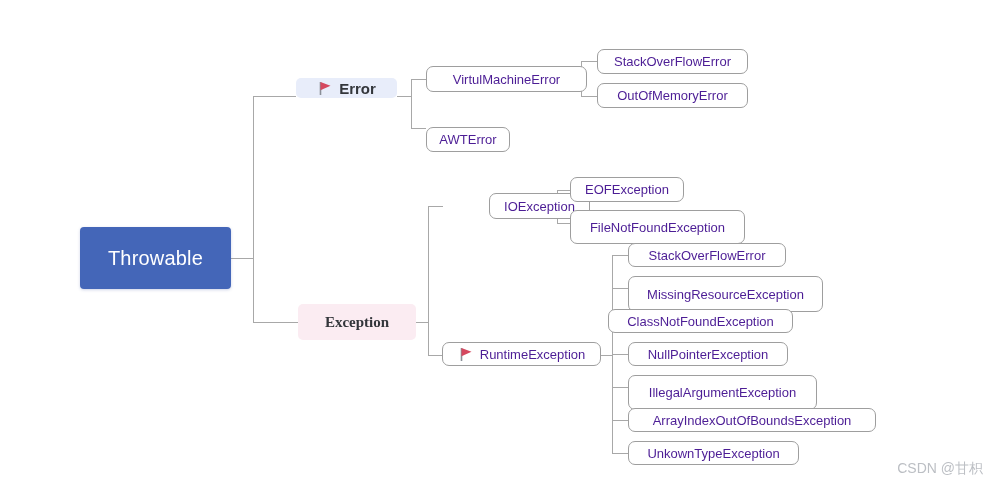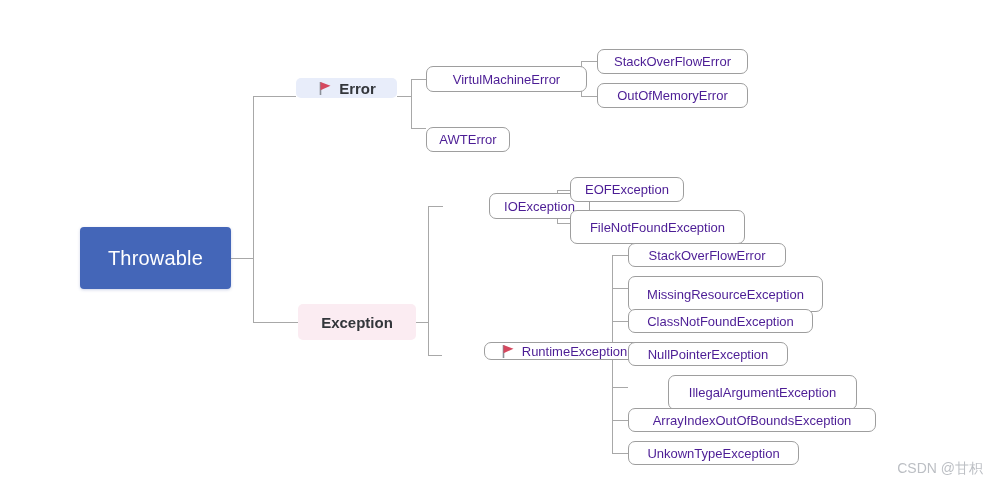--- a/index.html
+++ b/index.html
@@ -28,21 +28,21 @@
     letter-spacing:.2px;
     box-shadow:0 1px 3px rgba(60,80,160,.25);
   }
   .node-branch{
     border-radius:5px;
     font-size:15px;
     font-weight:700;
     color:#33363b;
   }
   .branch-error{background:#e8edfa;}
-  .branch-exception{background:#fbecf2;}
+  .branch-exception{background:#fbecf2;font-family:Liberation Serif, serif;}
   .node-leaf{
     background:#ffffff;
     border:1px solid #9e9e9e;
     border-radius:7px;
     font-size:13px;
     color:#4c1d95;
   }
   .flag{
     display:inline-flex;
     width:15px;height:16px;
@@ -112,47 +112,47 @@
   </div>
 
   <div class="node node-leaf" style="left:570px;top:177px;width:114px;height:25px;">
     <span>EOFException</span>
   </div>
 
   <div class="node node-leaf" style="left:570px;top:210px;width:175px;height:34px;">
     <span>FileNotFoundException</span>
   </div>
 
-  <div class="node node-leaf" style="left:442px;top:342px;width:159px;height:18px;margin-left:42px;">
+  <div class="node node-leaf" style="left:442px;top:342px;width:159px;height:24px;">
     <span class="flag">
       <svg width="15" height="16" viewBox="0 0 15 16">
         <line x1="3.5" y1="2" x2="3.5" y2="15" stroke="#8a8f98" stroke-width="1.6"></line>
         <path d="M3.5 2 L13.5 5.8 L3.5 10.2 Z" fill="#d5485f"></path>
       </svg>
     </span>
     <span>RuntimeException</span>
   </div>
 
   <div class="node node-leaf" style="left:628px;top:243px;width:158px;height:24px;">
     <span>StackOverFlowError</span>
   </div>
 
   <div class="node node-leaf" style="left:628px;top:276px;width:195px;height:36px;">
     <span>MissingResourceException</span>
   </div>
 
-  <div class="node node-leaf" style="left:628px;top:309px;width:185px;height:24px;">
+  <div class="node node-leaf" style="left:608px;top:309px;width:185px;height:24px;">
     <span>ClassNotFoundException</span>
   </div>
 
   <div class="node node-leaf" style="left:628px;top:342px;width:160px;height:24px;">
     <span>NullPointerException</span>
   </div>
 
-  <div class="node node-leaf" style="left:628px;top:375px;width:189px;height:35px;margin-left:40px;">
+  <div class="node node-leaf" style="left:628px;top:375px;width:189px;height:35px;">
     <span>IllegalArgumentException</span>
   </div>
 
   <div class="node node-leaf" style="left:628px;top:408px;width:248px;height:24px;">
     <span>ArrayIndexOutOfBoundsException</span>
   </div>
 
   <div class="node node-leaf" style="left:628px;top:441px;width:171px;height:24px;">
     <span>UnkownTypeException</span>
   </div>

